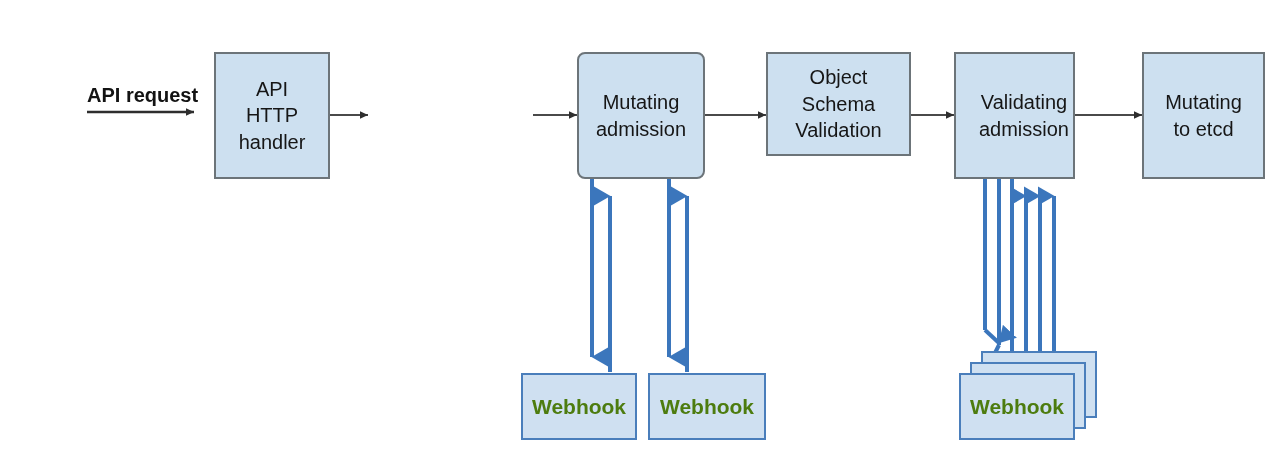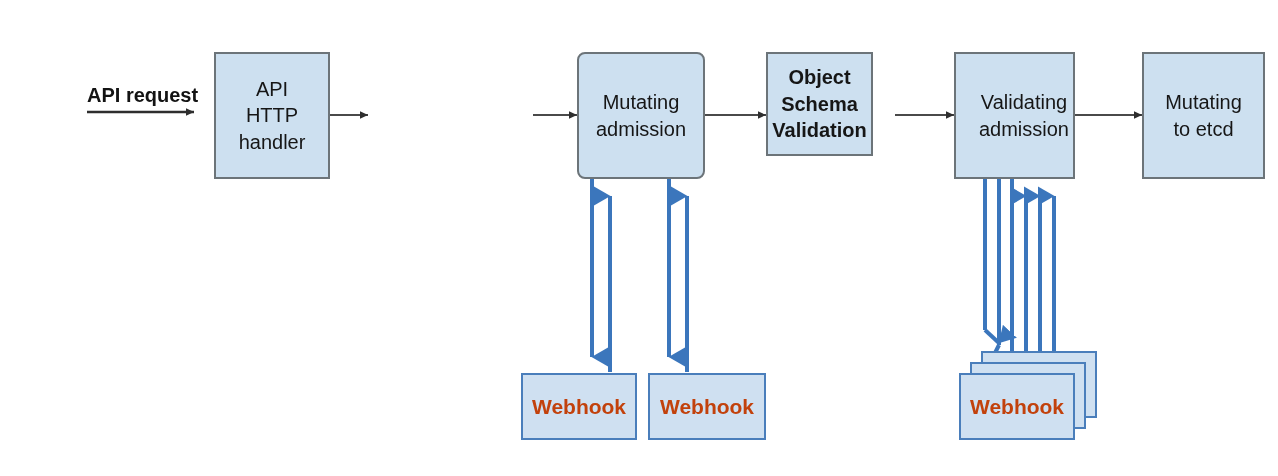--- a/index.html
+++ b/index.html
@@ -49,21 +49,21 @@
   
   .webhook-box {
     position: absolute;
     box-sizing: border-box;
     background: #cfe0f1;
     border: 2px solid #4a7ebb;
     display: flex;
     align-items: center;
     justify-content: center;
     text-align: center;
-    color: #c2410c;
+    color: #4d7c0f;
     font-size: 21px;
     font-weight: bold;
     font-family: "Liberation Sans", sans-serif;
   }
   .webhook-box.front { z-index: 9; }
   .webhook-box.mid   { z-index: 8; }
   .webhook-box.back  { z-index: 7; }
   .webhook-label {
     pointer-events: none;
   }
@@ -145,21 +145,21 @@
 HTTP
 handler</span>
   </div>
 
 
   <div class="stage-box" style="left:533px; top:52px; width:128px; height:127px;border-radius:8px;">
     <span class="stage-label">Mutating
 admission</span>
   </div>
 
-  <div class="stage-box" style="left:722px; top:52px; width:107px; height:104px;font-weight:bold;">
+  <div class="stage-box" style="left:722px; top:52px; width:145px; height:104px;">
     <span class="stage-label">Object
 Schema
 Validation</span>
   </div>
 
   <div class="stage-box" style="left:910px; top:52px; width:121px; height:127px;justify-content:flex-end;">
     <span class="stage-label">Validating
 admission</span>
   </div>
 

